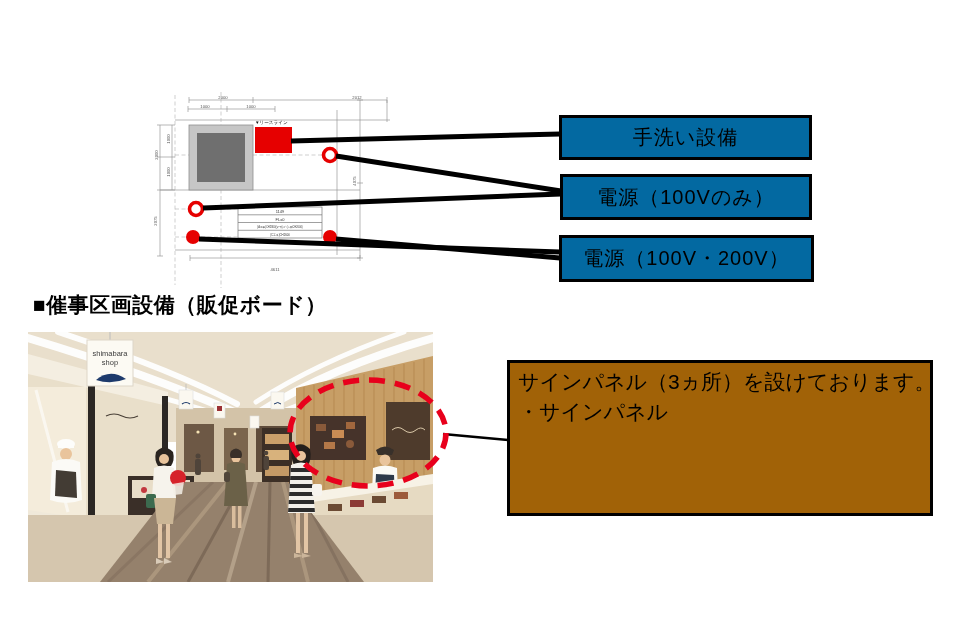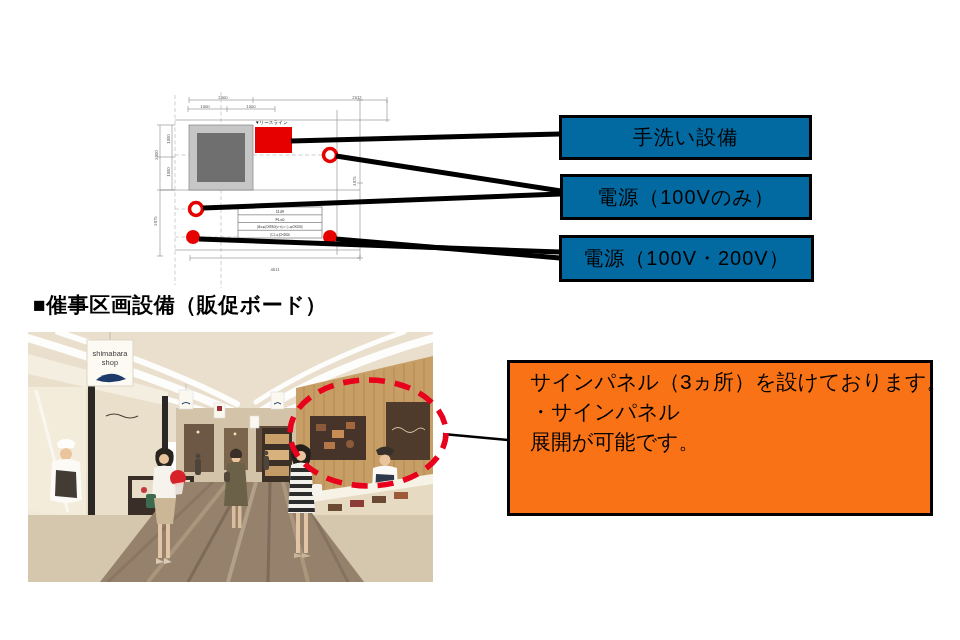--- a/index.html
+++ b/index.html
@@ -2,21 +2,21 @@
 <html><head>
 <meta charset="utf-8">
 <style>
   html,body{margin:0;padding:0;background:#fff;}
   .canvas{position:relative;width:960px;height:640px;background:#ffffff;overflow:hidden;
           font-family:"Liberation Sans","DejaVu Sans",sans-serif;color:#000;}
   .abs{position:absolute;}
   .heading{font-size:21px;font-weight:bold;letter-spacing:0.5px;white-space:nowrap;}
   .callout{border:3px solid #000;background:#0369a1;display:flex;align-items:center;justify-content:center;
            font-size:20px;letter-spacing:1px;z-index:5;}
-  .notebox{border:3px solid #000;background:#f97316;box-sizing:border-box;padding:4px 20px;
+  .notebox{border:3px solid #000;background:#a16207;box-sizing:border-box;padding:4px 8px;
            font-size:21px;line-height:1.42;z-index:5;}
   .notebox div{white-space:pre;}
   svg text{font-family:"Liberation Sans","DejaVu Sans",sans-serif;}
   .plan-dim{fill:#555;font-size:4.2px;}
   .plan-cell{fill:#333;}
   .overlay{pointer-events:none;z-index:4;}
 </style>
 </head>
 <body>
 
@@ -288,21 +288,20 @@
       <rect x="268" y="181" width="4" height="40" fill="#e2c5a5"></rect>
         <rect x="276" y="181" width="4" height="40" fill="#e2c5a5"></rect>
       <path d="M266,221 l9,3 l-9,2 Z" fill="#cbb59a"></path>
         <path d="M274,221 l9,3 l-9,2 Z" fill="#cbb59a"></path>
     </g>
   </svg>
 
   <div class="abs notebox" style="left:507px;top:360px;width:426px;height:156px;">
     <div>サインパネル（3ヵ所）を設けております。</div>
     <div>・サインパネル</div>
-    <div>展開が可能です。</div>
   </div>
 
   <svg class="abs overlay" style="left:0;top:0;" width="960" height="640" viewBox="0 0 960 640">
     <g stroke="#000" stroke-width="5">
       <line x1="291" y1="141" x2="560" y2="134"></line>
       <line x1="336" y1="156" x2="561" y2="191"></line>
       <line x1="203" y1="208" x2="561" y2="194"></line>
       <line x1="199" y1="239" x2="560" y2="252"></line>
       <line x1="336" y1="239" x2="560" y2="258"></line>
     </g>

